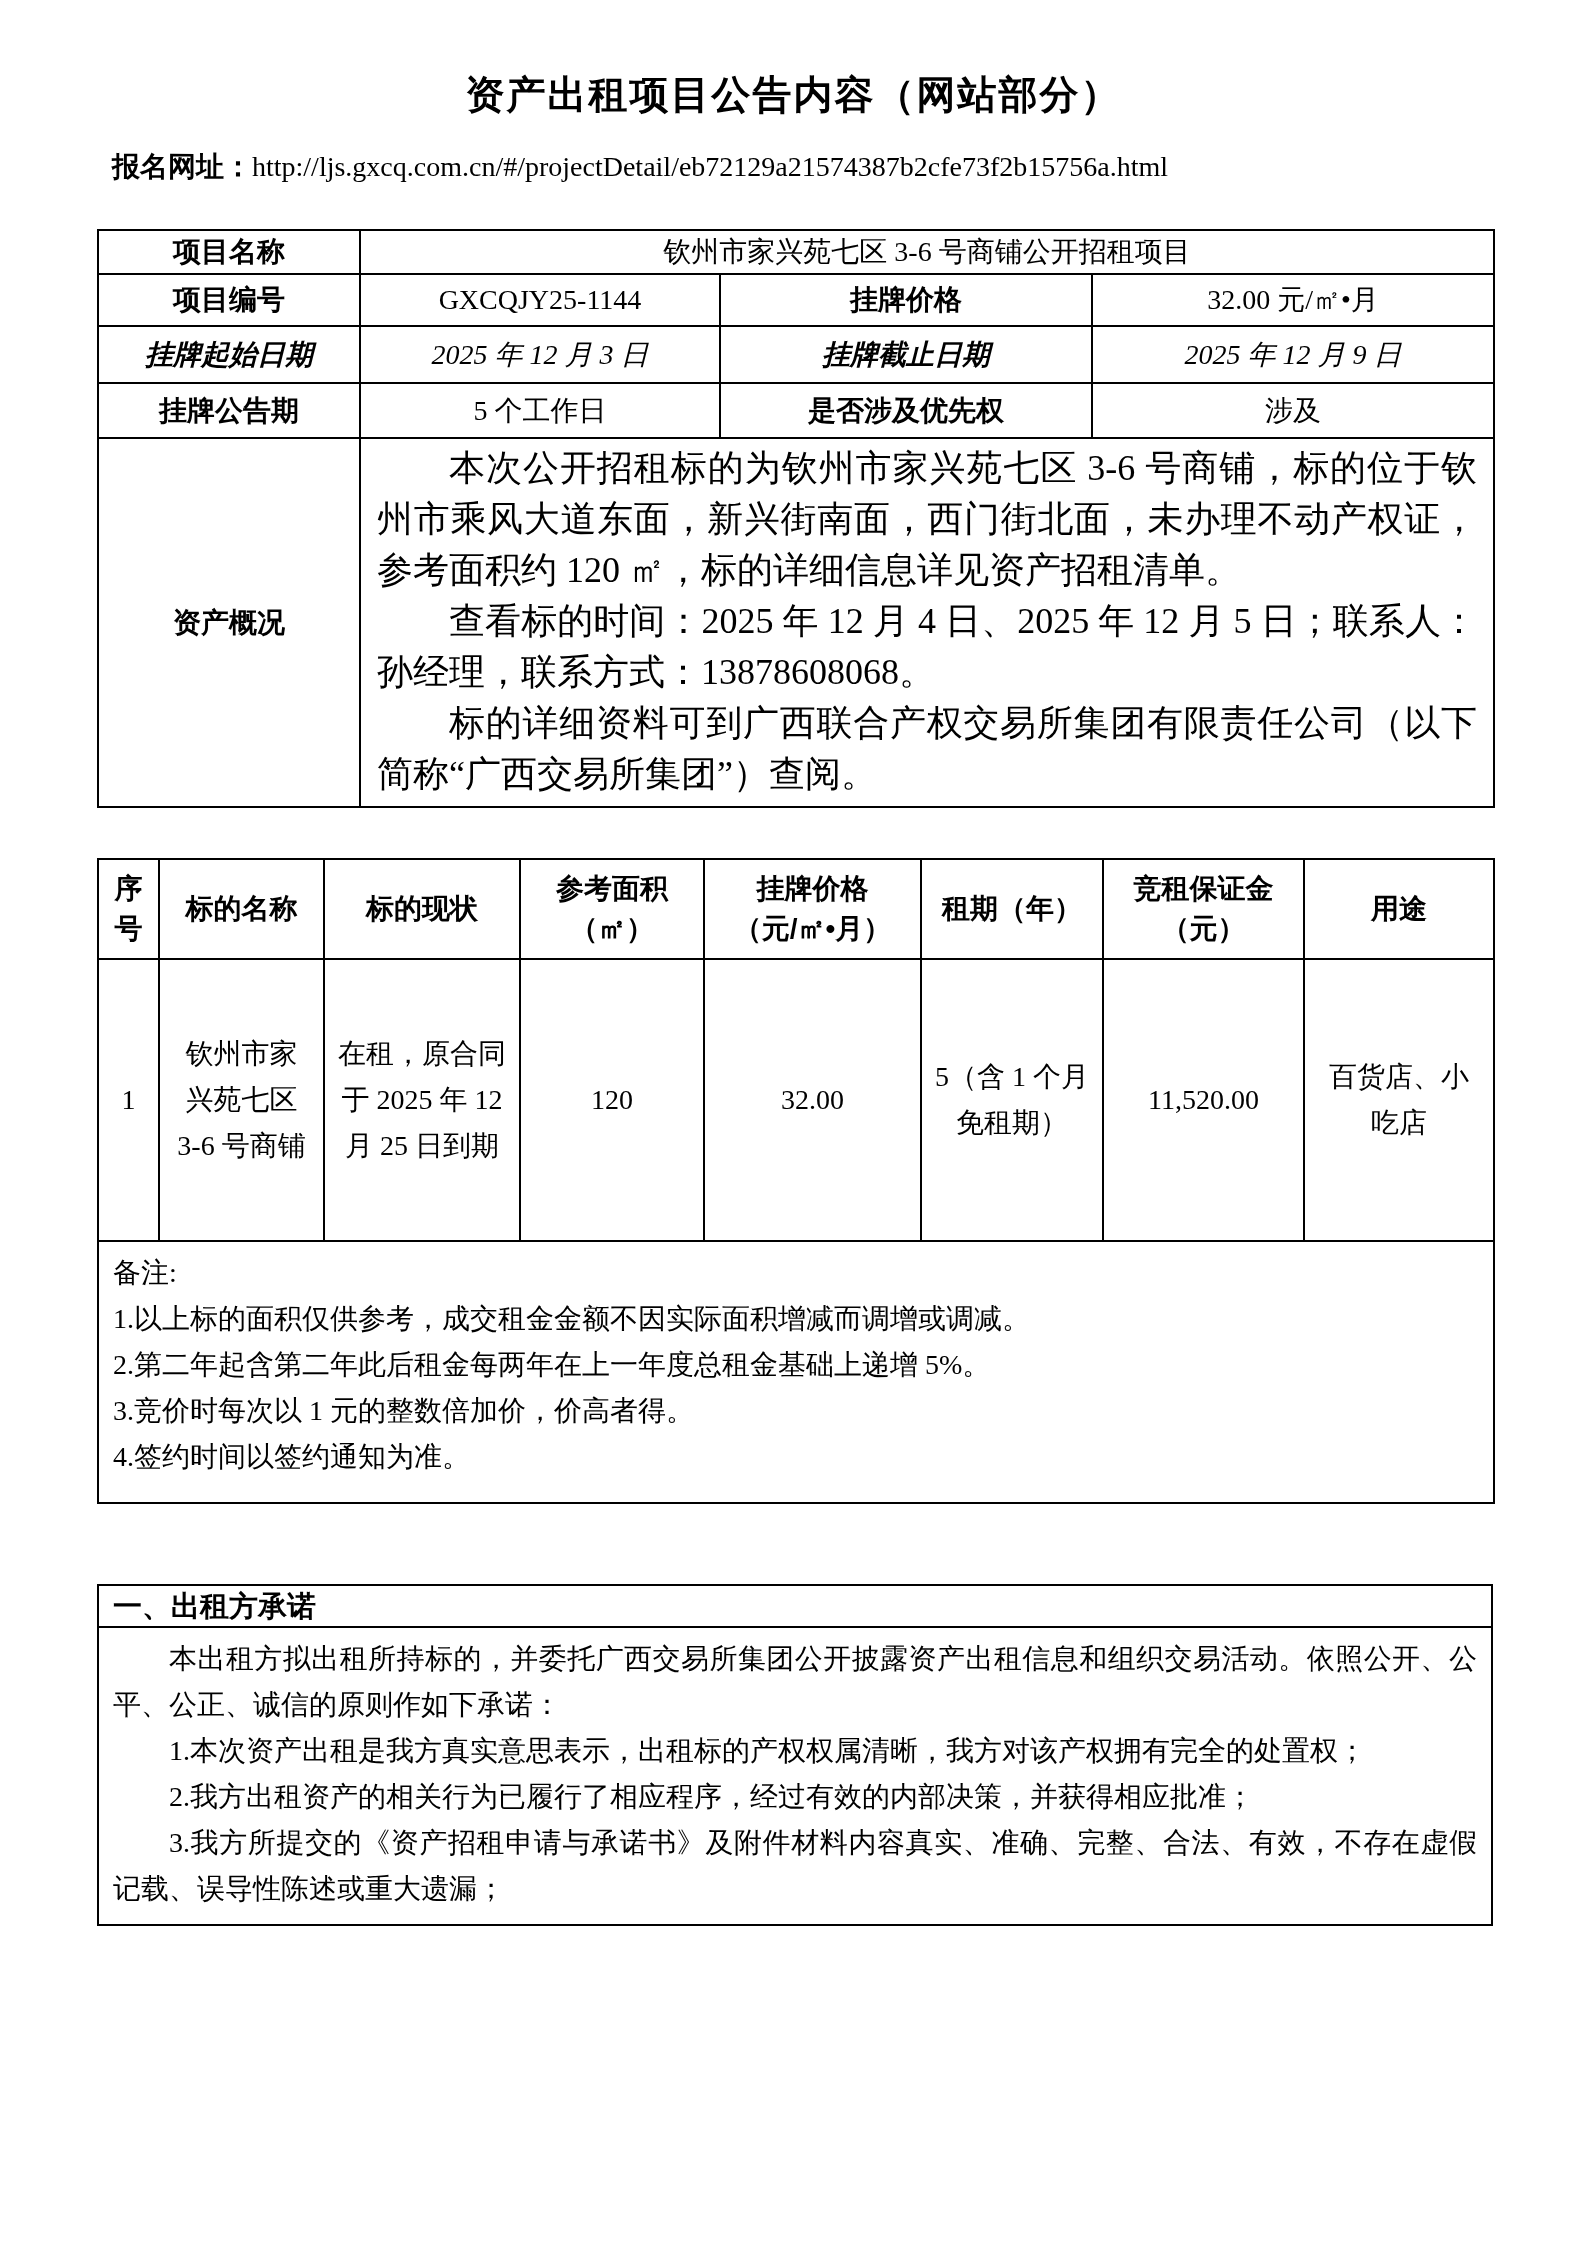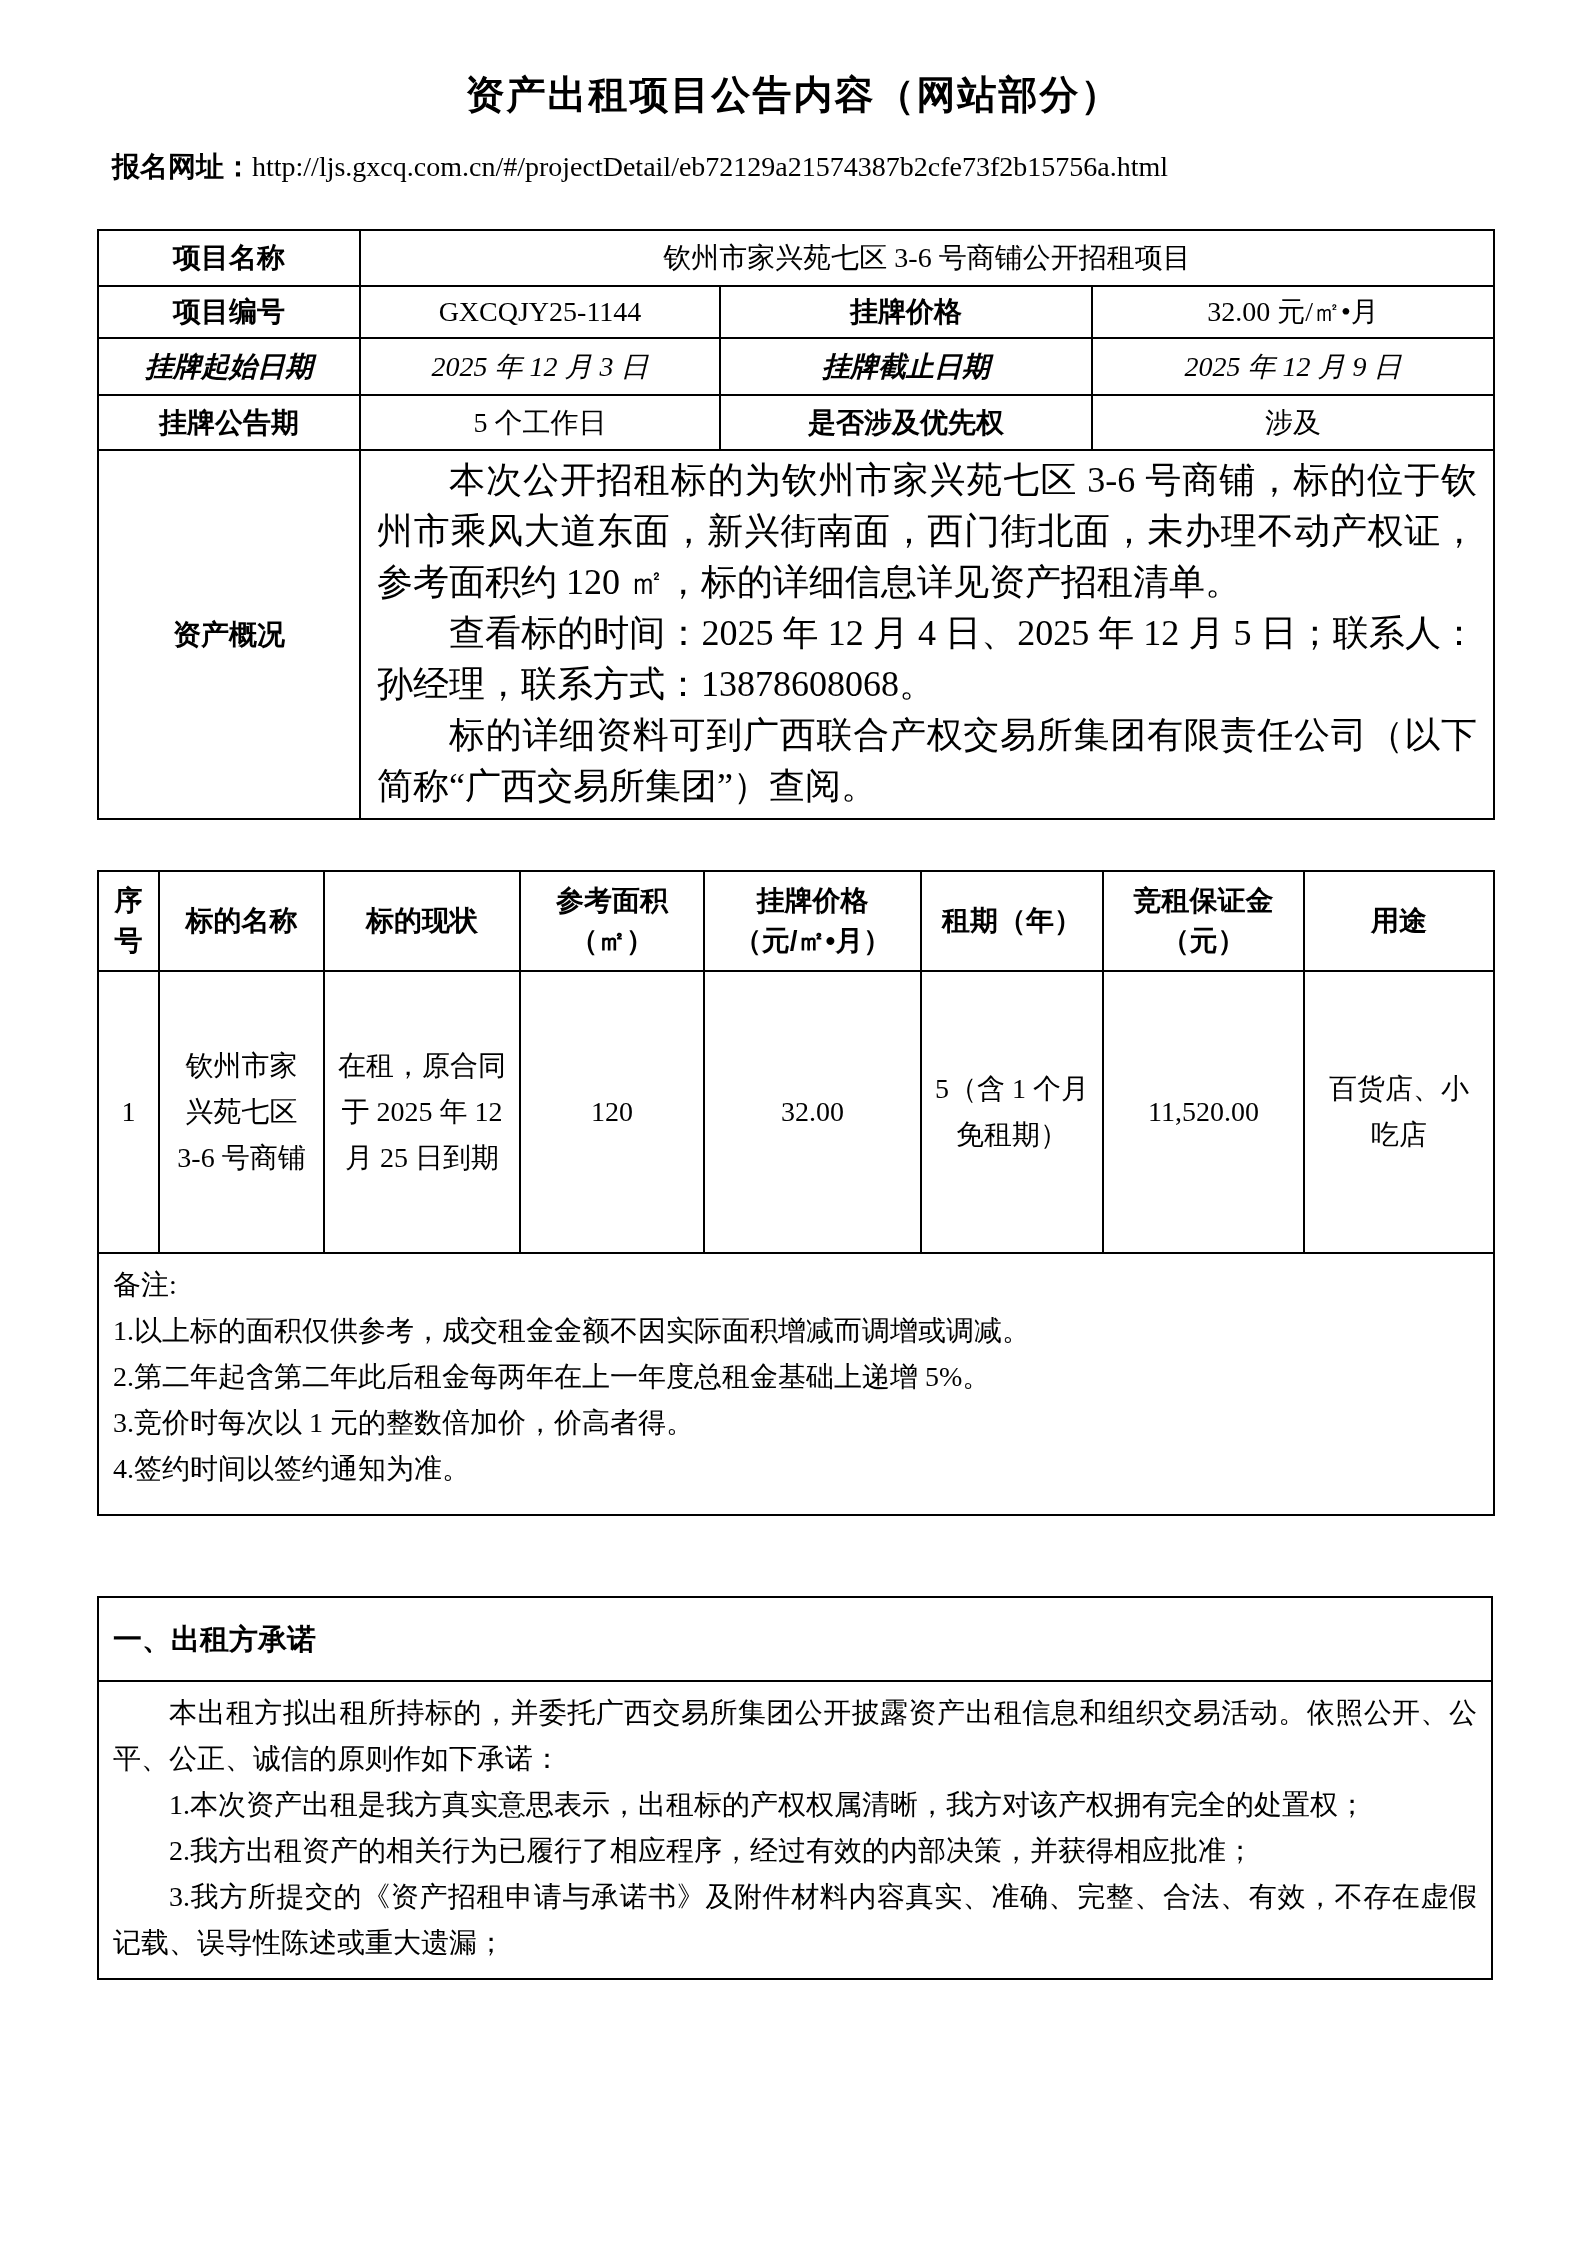--- a/index.html
+++ b/index.html
@@ -29,21 +29,21 @@
   td {
     border: 2px solid #000;
     font-size: 28px; line-height: 40px;
     text-align: center; vertical-align: middle;
     padding: 0 10px;
     word-break: break-word;
     overflow: hidden;
   }
   .t1 { margin-top: 42px; }
   .t1 .label { font-weight: bold; font-family: "Liberation Sans", "DejaVu Sans", sans-serif; }
-  .t1 .r1 td { height: 56px; border-radius: 20px; }
+  .t1 .r1 td { height: 44px; border-radius: 20px; }
   .t1 .r2 td { height: 52px; }
   .t1 .r3 td { height: 57px; font-style: italic; }
   .t1 .r4 td { height: 55px; }
   .overview-cell { text-align: left; padding: 4px 16px 6px 16px; vertical-align: top; }
   .overview-cell p {
     margin: 0; text-indent: 2em; text-align: justify;
     font-size: 36px; line-height: 51px;
   }
 
   .t2 { margin-top: 50px; }
@@ -61,21 +61,21 @@
   .notes-cell { text-align: left; padding: 8px 14px 22px 14px; }
   .notes-cell .note-line { font-size: 28px; line-height: 46px; }
 
   .commit-box {
     width: 1396px; margin: 80px 0 0 97px;
     border: 2px solid #000;
   }
   .commit-head {
     font-weight: bold; font-size: 29px; line-height: 36px;
     font-family: "Liberation Sans", "DejaVu Sans", sans-serif;
-    padding: 23px 14px;
+    padding: 2px 14px;
     border-bottom: 2px solid #000;
   }
   .commit-body { padding: 8px 14px 12px 14px; }
   .commit-body p {
     margin: 0; text-indent: 2em; text-align: justify;
     font-size: 28px; line-height: 46px;
   }
 </style>
 </head>
 <body>

